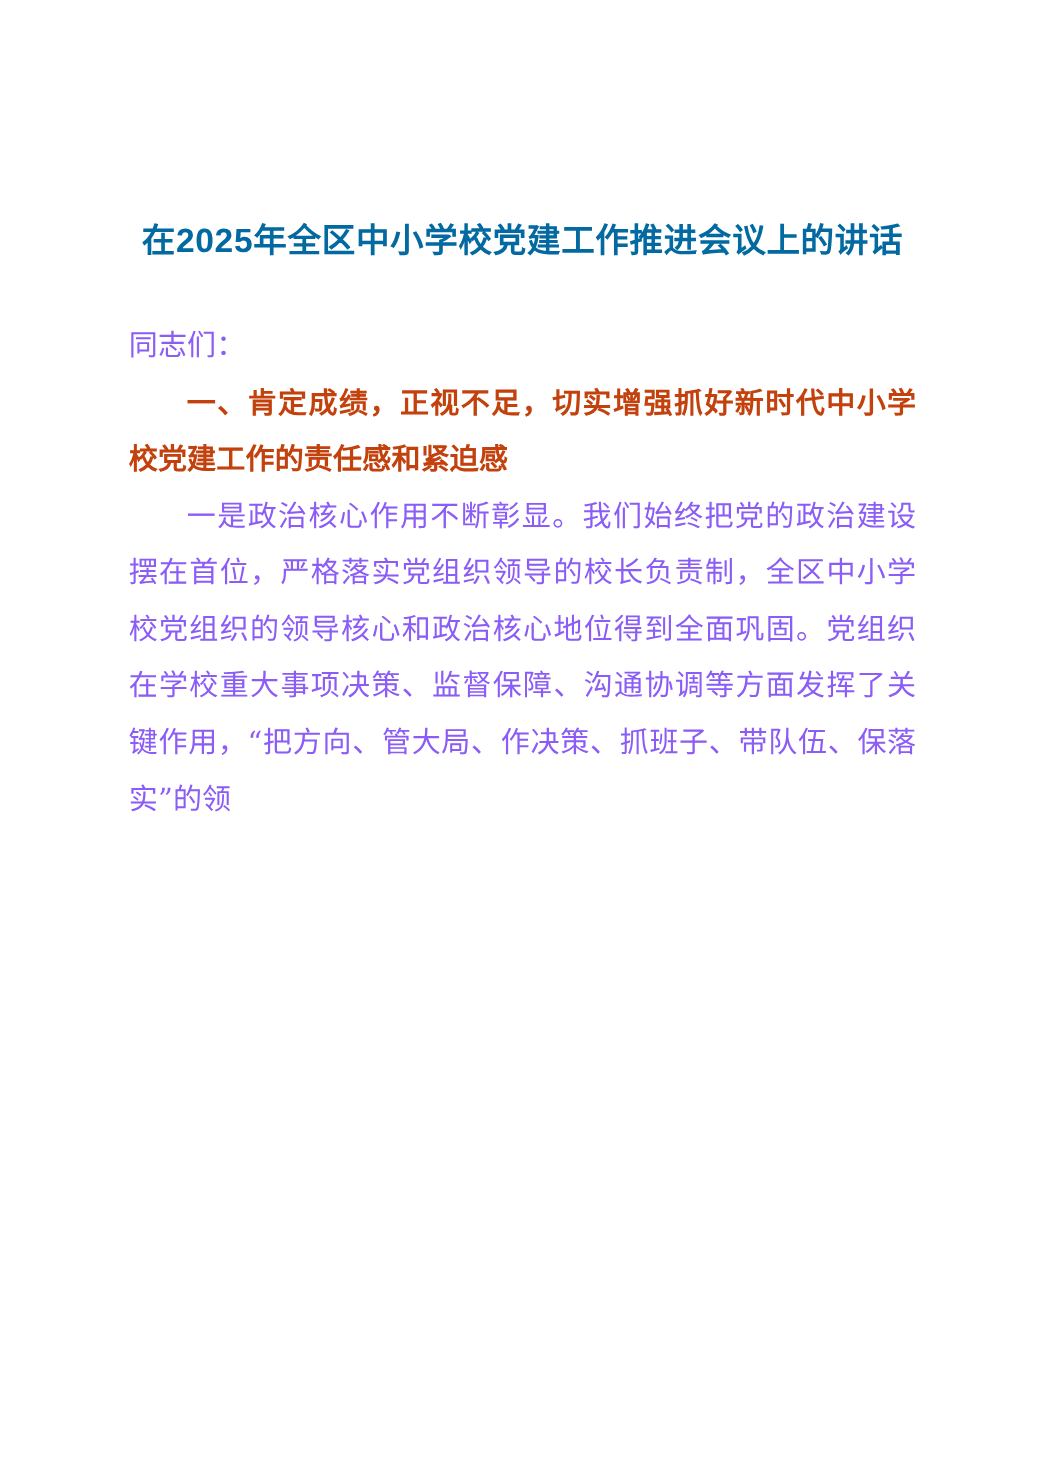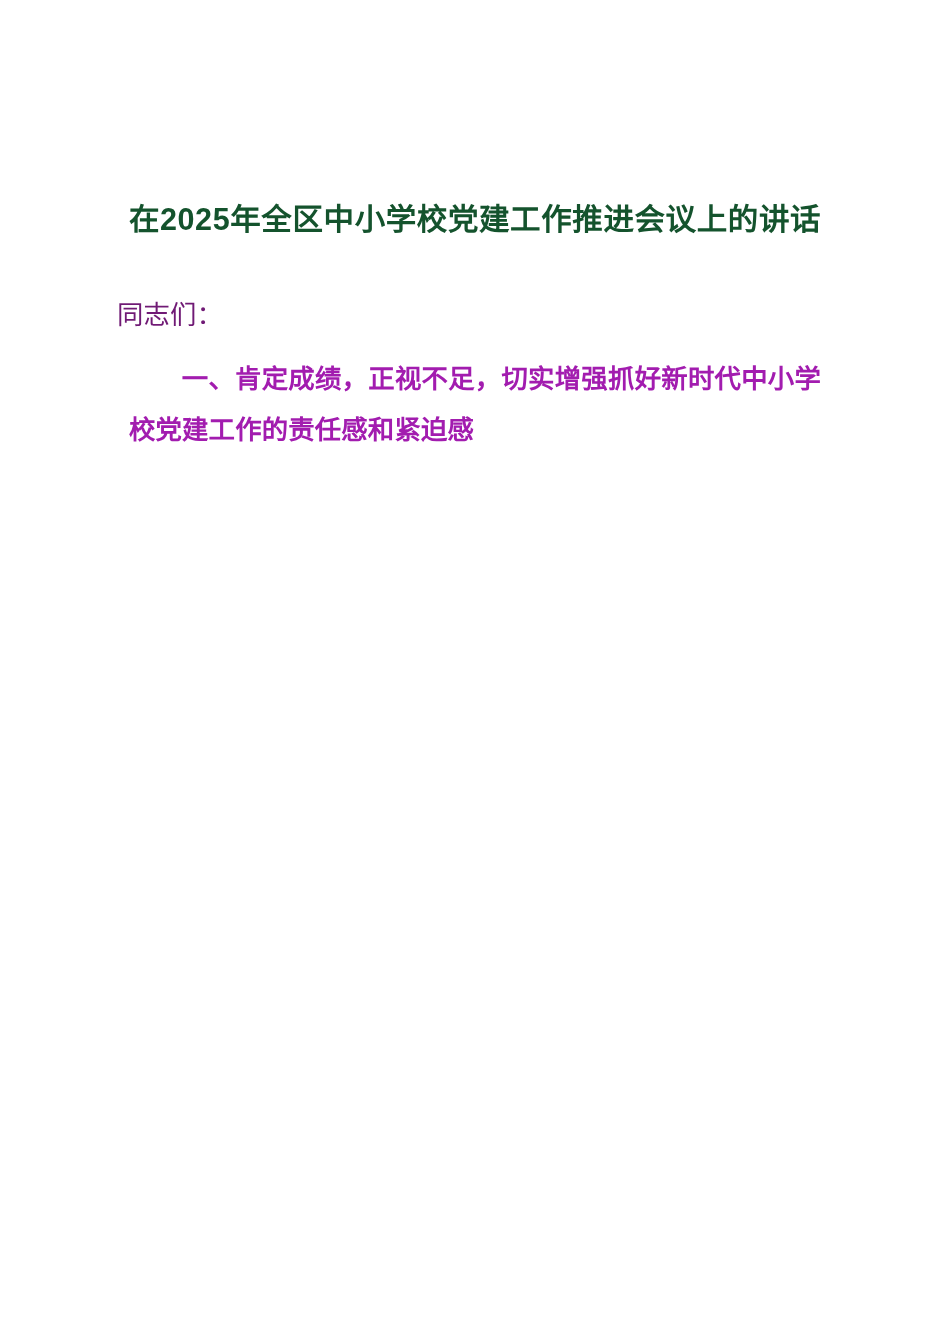--- a/index.html
+++ b/index.html
@@ -20,52 +20,52 @@
     position: absolute;
     left: 117px;
     top: 0;
     width: 716px;
   }
   .doc-title {
     font-family: "Liberation Sans", "DejaVu Sans", sans-serif;
     font-weight: 700;
     font-size: 30.5px;
     line-height: 44px;
-    color: #14532d;
+    color: #0369a1;
     text-align: center;
     letter-spacing: 0.6px;
     margin: 0;
     padding-top: 197px;
     white-space: nowrap;
   }
   .body-block {
     padding-top: 48px;
   }
   p.para {
     font-family: "DejaVu Serif", "Liberation Serif", serif;
     font-size: 26.4px;
     line-height: 51.5px;
-    color: #701a75;
+    color: #8b5cf6;
     margin: 0;
     text-align: justify;
     text-justify: inter-character;
     text-align-last: left;
     letter-spacing: 0.15px;
     word-break: break-all;
     font-weight: 400;
   }
   p.para.indent {
     text-indent: 2em;
   }
   p.heading {
     font-family: "DejaVu Serif", "Liberation Serif", serif;
     font-size: 26.4px;
     line-height: 51.5px;
-    color: #a21caf;
-    margin: 12px;
+    color: #c2410c;
+    margin: 0;
     text-align: justify;
     text-justify: inter-character;
     text-align-last: left;
     text-indent: 2em;
     font-weight: 700;
     letter-spacing: 0.15px;
     word-break: break-all;
   }
 </style>
 </head>
@@ -77,16 +77,17 @@
     <h1 class="doc-title">在2025年全区中小学校党建工作推进会议上的讲话</h1>
 
     <div class="body-block">
 
       <p class="para">同志们：</p>
 
 
       <p class="heading">一、肯定成绩，正视不足，切实增强抓好新时代中小学校党建工作的责任感和紧迫感</p>
 
 
+      <p class="para indent">一是政治核心作用不断彰显。我们始终把党的政治建设摆在首位，严格落实党组织领导的校长负责制，全区中小学校党组织的领导核心和政治核心地位得到全面巩固。党组织在学校重大事项决策、监督保障、沟通协调等方面发挥了关键作用，“把方向、管大局、作决策、抓班子、带队伍、保落实”的领</p>
 
     </div>
   </div>
 </div>
 
 </body></html>

